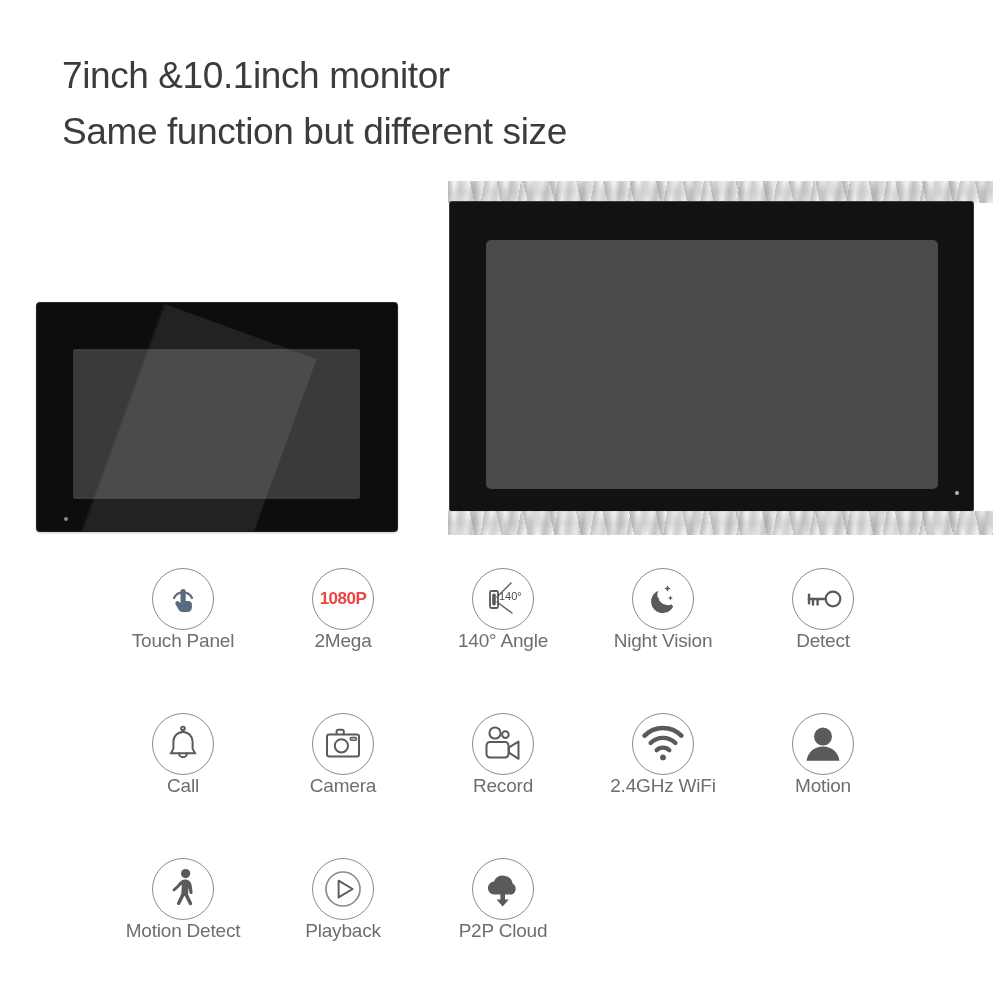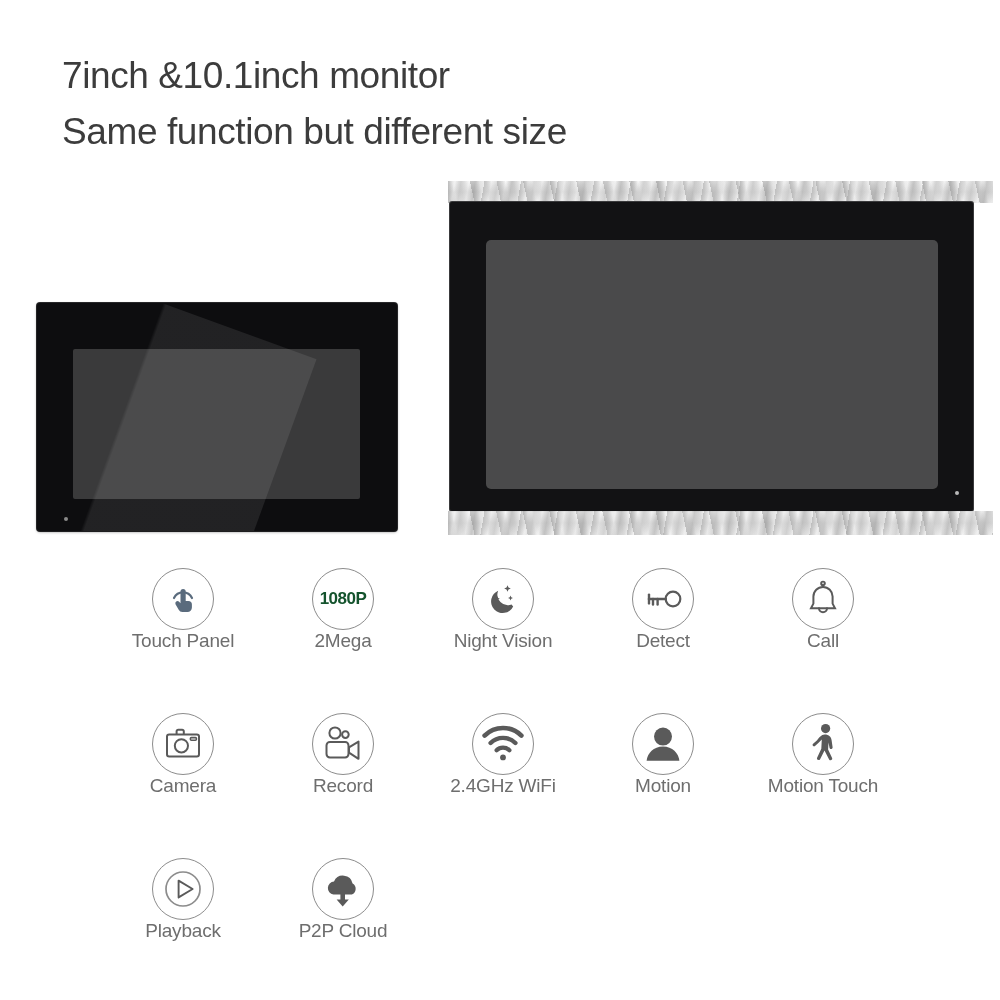--- a/index.html
+++ b/index.html
@@ -104,21 +104,21 @@
   }
   .circle svg { display: block; overflow: visible; }
   .cap {
     font-size: 19px;
     color: #6e6e6e;
     white-space: nowrap;
     font-stretch: condensed;
     letter-spacing: -0.2px;
   }
   .res-txt {
-    font-size: 17px; font-weight: 700; color: #14532d;
+    font-size: 17px; font-weight: 700; color: #ef4444;
     letter-spacing: -0.5px;
   }
   .ang-txt { font-size: 11px; fill: #4a4a4a; font-family: "Liberation Sans", sans-serif; }
 </style>
 </head>
 <body>
 
 <div id="page">
 
   <div class="heading">
@@ -154,20 +154,32 @@
     </div>
 
 
     <div class="cell">
       <div class="circle">
         <span class="res-txt">1080P</span>
       </div>
       <div class="cap">2Mega</div>
     </div>
 
+    <div class="cell">
+      <div class="circle">
+        <svg width="44" height="40" viewBox="0 0 44 40">
+          <rect x="9" y="12" width="8" height="17" rx="1.4" fill="none" stroke="#5a5a5a" stroke-width="1.8"></rect>
+          <rect x="11.2" y="14.6" width="3.6" height="11.8" rx="1.6" fill="#5a5a5a"></rect>
+          <path d="M16 18 L30 4" fill="none" stroke="#5a5a5a" stroke-width="1.4" stroke-linecap="round"></path>
+          <path d="M16 23 L31 34" fill="none" stroke="#5a5a5a" stroke-width="1.4" stroke-linecap="round"></path>
+          <text class="ang-txt" x="18" y="21" font-size="11">140°</text>
+        </svg>
+      </div>
+      <div class="cap">140° Angle</div>
+    </div>
 
     <div class="cell">
       <div class="circle">
         <svg width="40" height="40" viewBox="0 0 40 40">
           <path d="M30 24.5 a11.5 11.5 0 0 1 -14.6 -15 a12.6 12.6 0 1 0 16.3 17 a11.6 11.6 0 0 1 -1.7 -2 z" fill="#5a5a5a" transform="translate(1,3) scale(0.92)"></path>
           <path d="M24.5 6.2 l1 2.3 l2.3 1 l-2.3 1 l-1 2.3 l-1 -2.3 l-2.3 -1 l2.3 -1 z" fill="#5a5a5a"></path>
           <path d="M27.5 16.5 l0.75 1.7 l1.7 0.75 l-1.7 0.75 l-0.75 1.7 l-0.75 -1.7 l-1.7 -0.75 l1.7 -0.75 z" fill="#5a5a5a"></path>
           <path d="M14.5 17.5 l0.7 1.6 l1.6 0.7 l-1.6 0.7 l-0.7 1.6 l-0.7 -1.6 l-1.6 -0.7 l1.6 -0.7 z" fill="#5a5a5a"></path>
         </svg>
       </div>
@@ -246,21 +258,21 @@
       <div class="cap">Motion</div>
     </div>
 
     <div class="cell">
       <div class="circle">
         <svg width="34" height="42" viewBox="0 0 34 42">
           <circle cx="19.6" cy="5.6" r="4.6" fill="#5a5a5a"></circle>
           <path d="M18.6 11.6 c4.6 0 6.6 2.6 7 5.6 l1 7 c0.3 2 -2.7 2.6 -3.1 0.6 l-1 -5.4 l-0.4 7 l4 8.6 c0.9 1.9 -2 3.3 -3 1.4 l-4.6 -8.8 l-4.4 8.6 c-1 1.9 -3.9 0.5 -3 -1.4 l4.2 -9 l0.5 -9.2 l-3.2 3.2 l-3.6 3.2 c-1.5 1.3 -3.4 -0.9 -1.9 -2.2 l4 -3.6 c2 -2.2 4.2 -5.6 7.5 -5.6 z" fill="#5a5a5a"></path>
         </svg>
       </div>
-      <div class="cap">Motion Touch</div>
+      <div class="cap">Motion Detect</div>
     </div>
 
     <div class="cell">
       <div class="circle">
         <svg width="44" height="44" viewBox="0 0 44 44">
           <circle cx="22" cy="22" r="17" fill="none" stroke="#8c8c8c" stroke-width="1.7"></circle>
           <path d="M17.6 13.6 L31.6 22 L17.6 30.4 z" fill="none" stroke="#5a5a5a" stroke-width="1.9" stroke-linejoin="round"></path>
         </svg>
       </div>
       <div class="cap">Playback</div>

